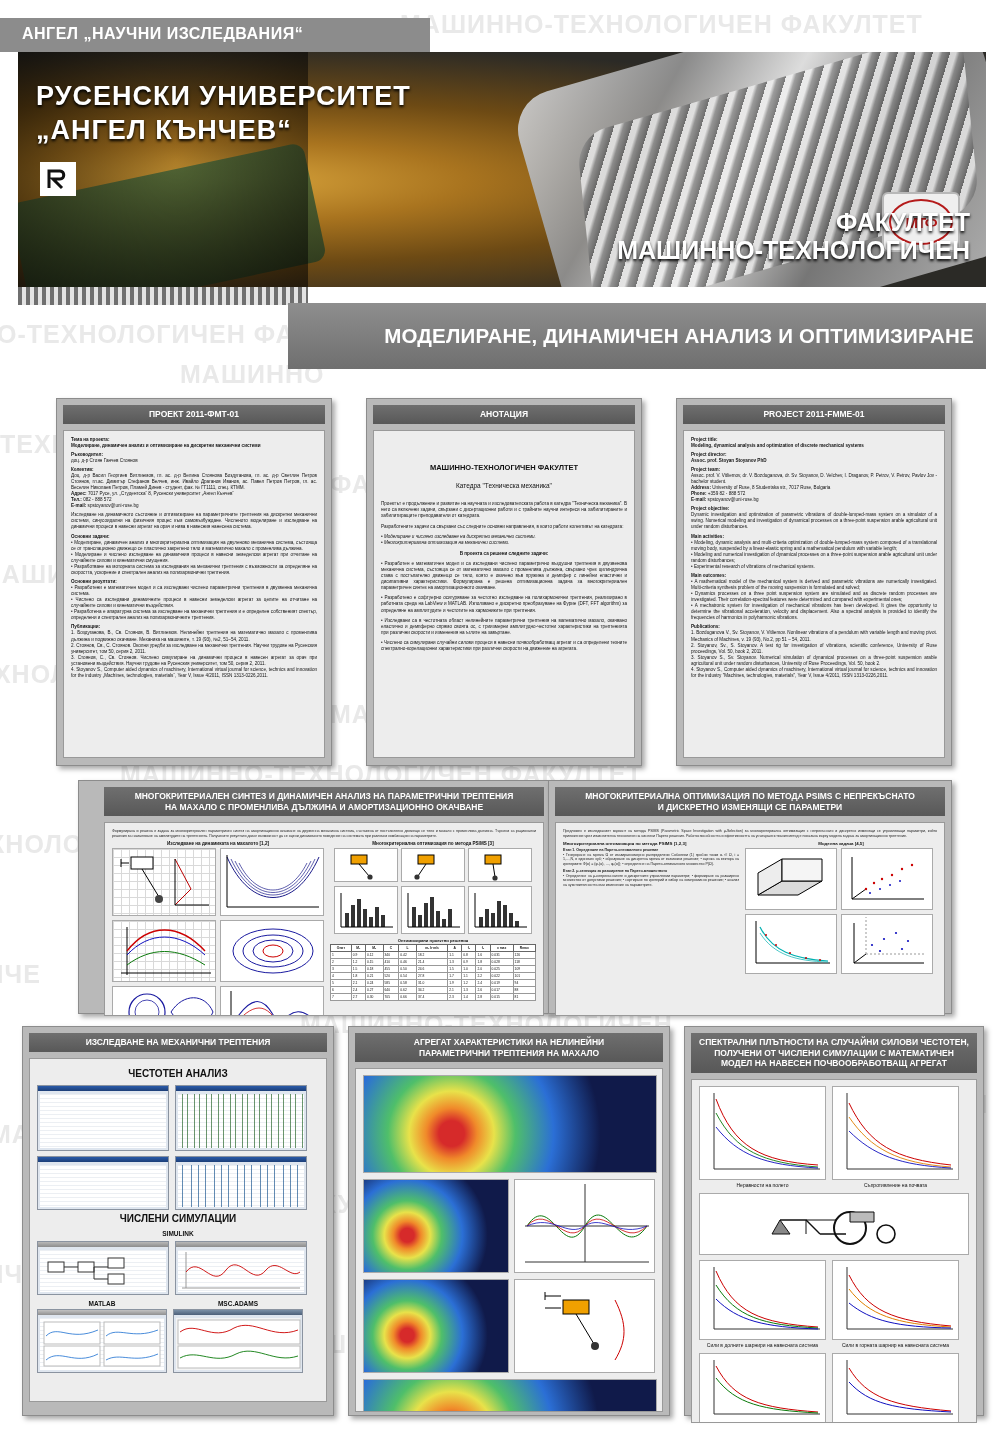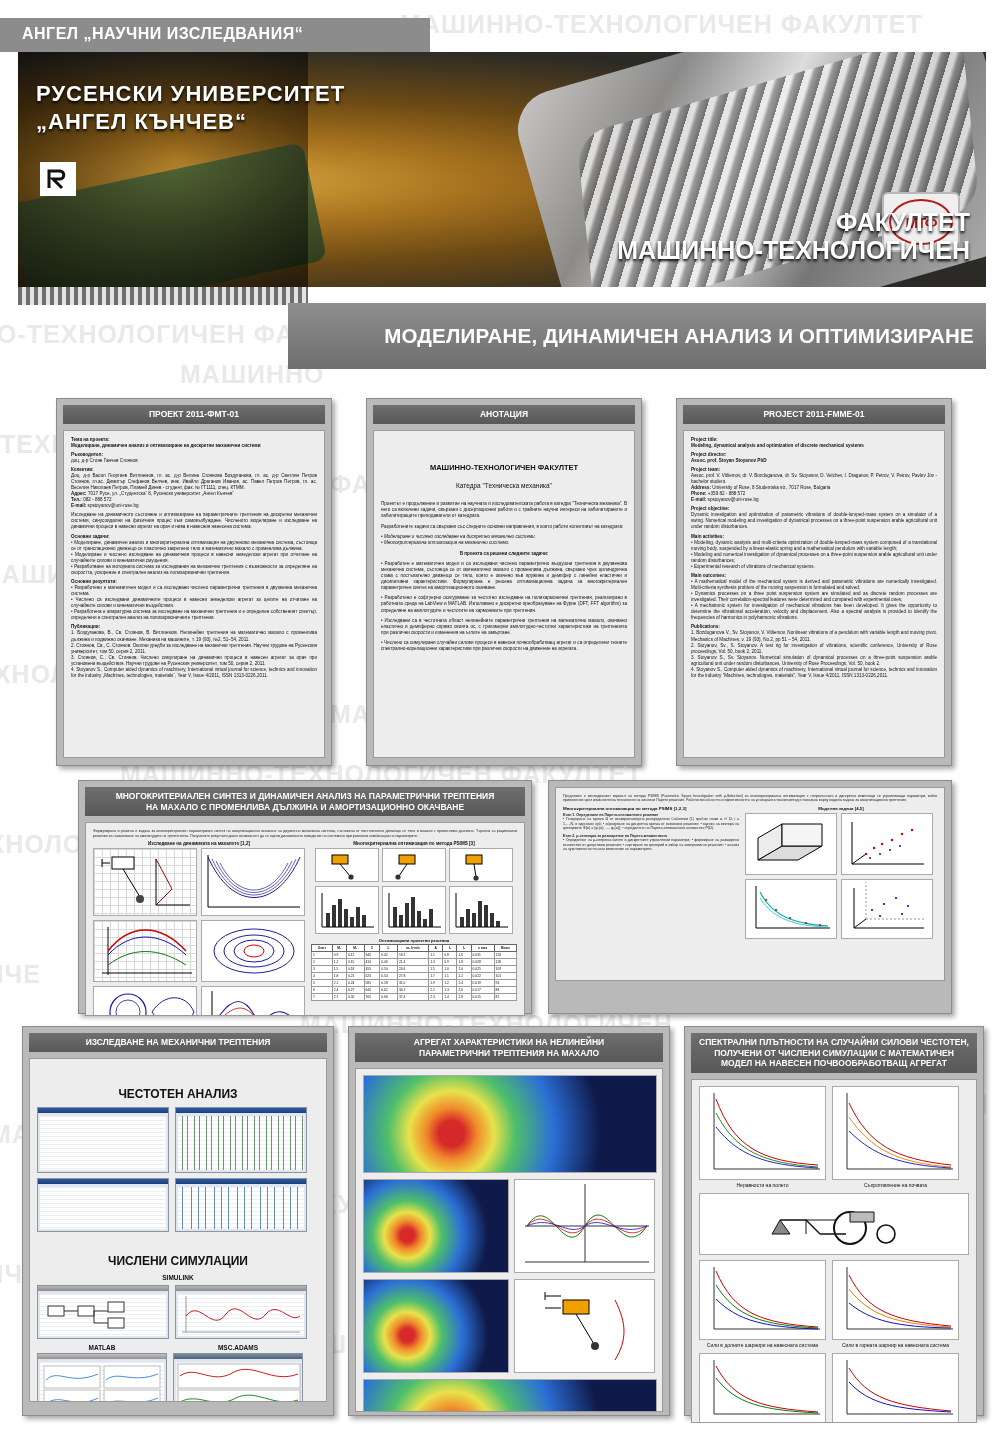--- a/index.html
+++ b/index.html
@@ -28,21 +28,21 @@
     transform:rotate(-16deg);border-radius:40px 90px 60px 30px;opacity:.95;}
   .hero .gearteeth{position:absolute;left:560px;top:30px;width:400px;height:180px;
     background:repeating-linear-gradient(115deg,#f2f2f2 0px,#f2f2f2 6px,#8a8a8a 10px,#5a5a5a 18px);
     transform:rotate(-16deg) skewX(-10deg);opacity:.75;border-radius:30px;}
   .hero .greenshaft{position:absolute;left:0;top:120px;width:300px;height:120px;
     background:linear-gradient(180deg,#4d6a3a,#2b3c20);transform:rotate(-12deg);
     border-radius:12px;opacity:.9;}
   .hero .dark-left{position:absolute;left:-40px;top:-30px;width:330px;height:310px;
     background:radial-gradient(circle at 60% 45%,rgba(0,0,0,.1),rgba(0,0,0,.75));}
   .hero-title{position:absolute;left:18px;top:28px;color:#fff;font-weight:700;
-    font-size:22px;line-height:1.25;letter-spacing:1px;text-shadow:0 2px 3px #000;}
+    font-size:27px;line-height:1.25;letter-spacing:1px;text-shadow:0 2px 3px #000;}
   .hero-title .l2{display:block;}
   .logo-ru{position:absolute;left:22px;top:110px;width:36px;height:34px;background:#fff;
     display:flex;align-items:center;justify-content:center;}
   .logo-ru svg{display:block;}
   .fac{position:absolute;right:16px;bottom:22px;text-align:right;color:#fff;
     font-weight:700;font-size:25px;line-height:1.15;text-shadow:0 2px 3px #000;margin-left:20px;}
   .mtf-logo{position:absolute;right:26px;top:140px;width:74px;height:56px;
     border-radius:6px;background:#efefef;border:2px solid #b8b8b8;
     display:flex;align-items:center;justify-content:center;}
   .mtf-logo .mtf-in{width:60px;height:42px;border:2px solid #b51b1b;border-radius:50%;
@@ -75,31 +75,31 @@
   
   #card-left{left:56px;top:398px;width:274px;height:366px;}
   #card-mid{left:366px;top:398px;width:274px;height:366px;}
   #card-right{left:676px;top:398px;width:274px;height:366px;}
   #card-left .panel-bd,#card-mid .panel-bd,#card-right .panel-bd{height:328px;overflow:hidden;}
 
   .ann-title{text-align:center;font-weight:700;font-size:7.5px;margin:26px 0 10px;}
   .ann-sub{text-align:center;font-size:6.5px;margin-bottom:12px;}
 
   
-  #res-left{left:78px;top:780px;width:452px;height:232px;}
+  #res-left{left:78px;top:780px;width:452px;height:232px;padding-left:19px;}
   #res-right{left:548px;top:780px;width:402px;height:232px;}
   #res-left .panel-bd,#res-right .panel-bd{height:194px;overflow:hidden;position:relative;}
 
   
   #bot-left{left:22px;top:1026px;width:310px;height:388px;}
   #bot-mid{left:348px;top:1026px;width:320px;height:388px;}
   #bot-right{left:684px;top:1026px;width:298px;height:388px;}
   #bot-left .panel-bd,#bot-mid .panel-bd,#bot-right .panel-bd{height:344px;overflow:hidden;position:relative;}
 
-  .sec-h{text-align:center;font-weight:700;font-size:12px;margin:22px 0 6px;}
+  .sec-h{text-align:center;font-weight:700;font-size:10px;margin:3px 0 6px;}
   .sub-h{text-align:center;font-weight:700;font-size:6.5px;margin:6px 0 4px;}
 
   
   .fig{background:#fff;border:1px solid #aaa;position:relative;overflow:hidden;}
   .grid-bg{background-image:linear-gradient(#d9d9d9 1px,transparent 1px),
     linear-gradient(90deg,#d9d9d9 1px,transparent 1px);background-size:8px 8px;}
   .heat{background:
      radial-gradient(circle at 30% 60%,#d62a2a 0 6%,#f08a2a 12%,#e8e24a 20%,#4fbf6a 30%,#2b6fd6 48%,#101a4a 70%),
      radial-gradient(circle at 70% 35%,#d62a2a 0 5%,#f08a2a 10%,#e8e24a 18%,#4fbf6a 28%,#2b6fd6 45%,#0d1640 70%),
      linear-gradient(180deg,#10204f,#0b1433);}
@@ -522,20 +522,24 @@
               </tr>
           </tbody>
         </table>
       </div>
     </div>
 
   </div>
 </div>
 
 <div class="panel" id="res-right">
+  <div class="panel-hd">
+    <div>МНОГОКРИТЕРИАЛНА ОПТИМИЗАЦИЯ ПО МЕТОДА PSIMS С НЕПРЕКЪСНАТО</div>
+    <div>И ДИСКРЕТНО ИЗМЕНЯЩИ СЕ ПАРАМЕТРИ</div>
+  </div>
   <div class="panel-bd">
     <div class="note" style="margin-bottom:3px;">Предложен е изследваният вариант на метода PSIMS (Parametric Space Investigation with μ-Selection) за многокритериална оптимизация с непрекъснато и дискретно изменящи се управляващи параметри, който приложение чрез изчислителна технология на числени Парето решения. Работоспособността и ефективността на усъвършенствания метод е показана върху модела задача за амортизационно трептение.</div>
 
     <div style="display:flex;gap:6px;">
       <div style="width:176px;">
         <div style="font-size:4.4px;font-weight:700;margin-bottom:2px;">Многокритериална оптимизация по метода PSIMS [1,2,3]</div>
         <div class="note" style="font-weight:700;">Етап 1.  Определяне на Парето-оптималното решение</div>
         <div class="note" style="margin-bottom:3px;">• Генериране на мрежа Ω от квазиравномерно разпределени Соболеви (1) пробни точки αᵢ ∈ Ω,  i = 1,…,N, в единичен куб; • образуване на дискретна мрежа от възможни решения; • оценка на вектора на критериите Φ(α) = (φ₁(α), …, φₖ(α)); • определяне на Парето-оптималното множество P(Ω).</div>
         <div class="note" style="font-weight:700;">Етап 2.  μ-селекция за разширение на Парето-множеството</div>
         <div class="note">• Определяне на μ-непрекъснатите и дискретните управляеми параметри; • формиране на разширено множество от допустими решения; • сортиране по критерий и избор на компромисно решение; • анализ на чувствителността към изменение на параметрите.</div>

